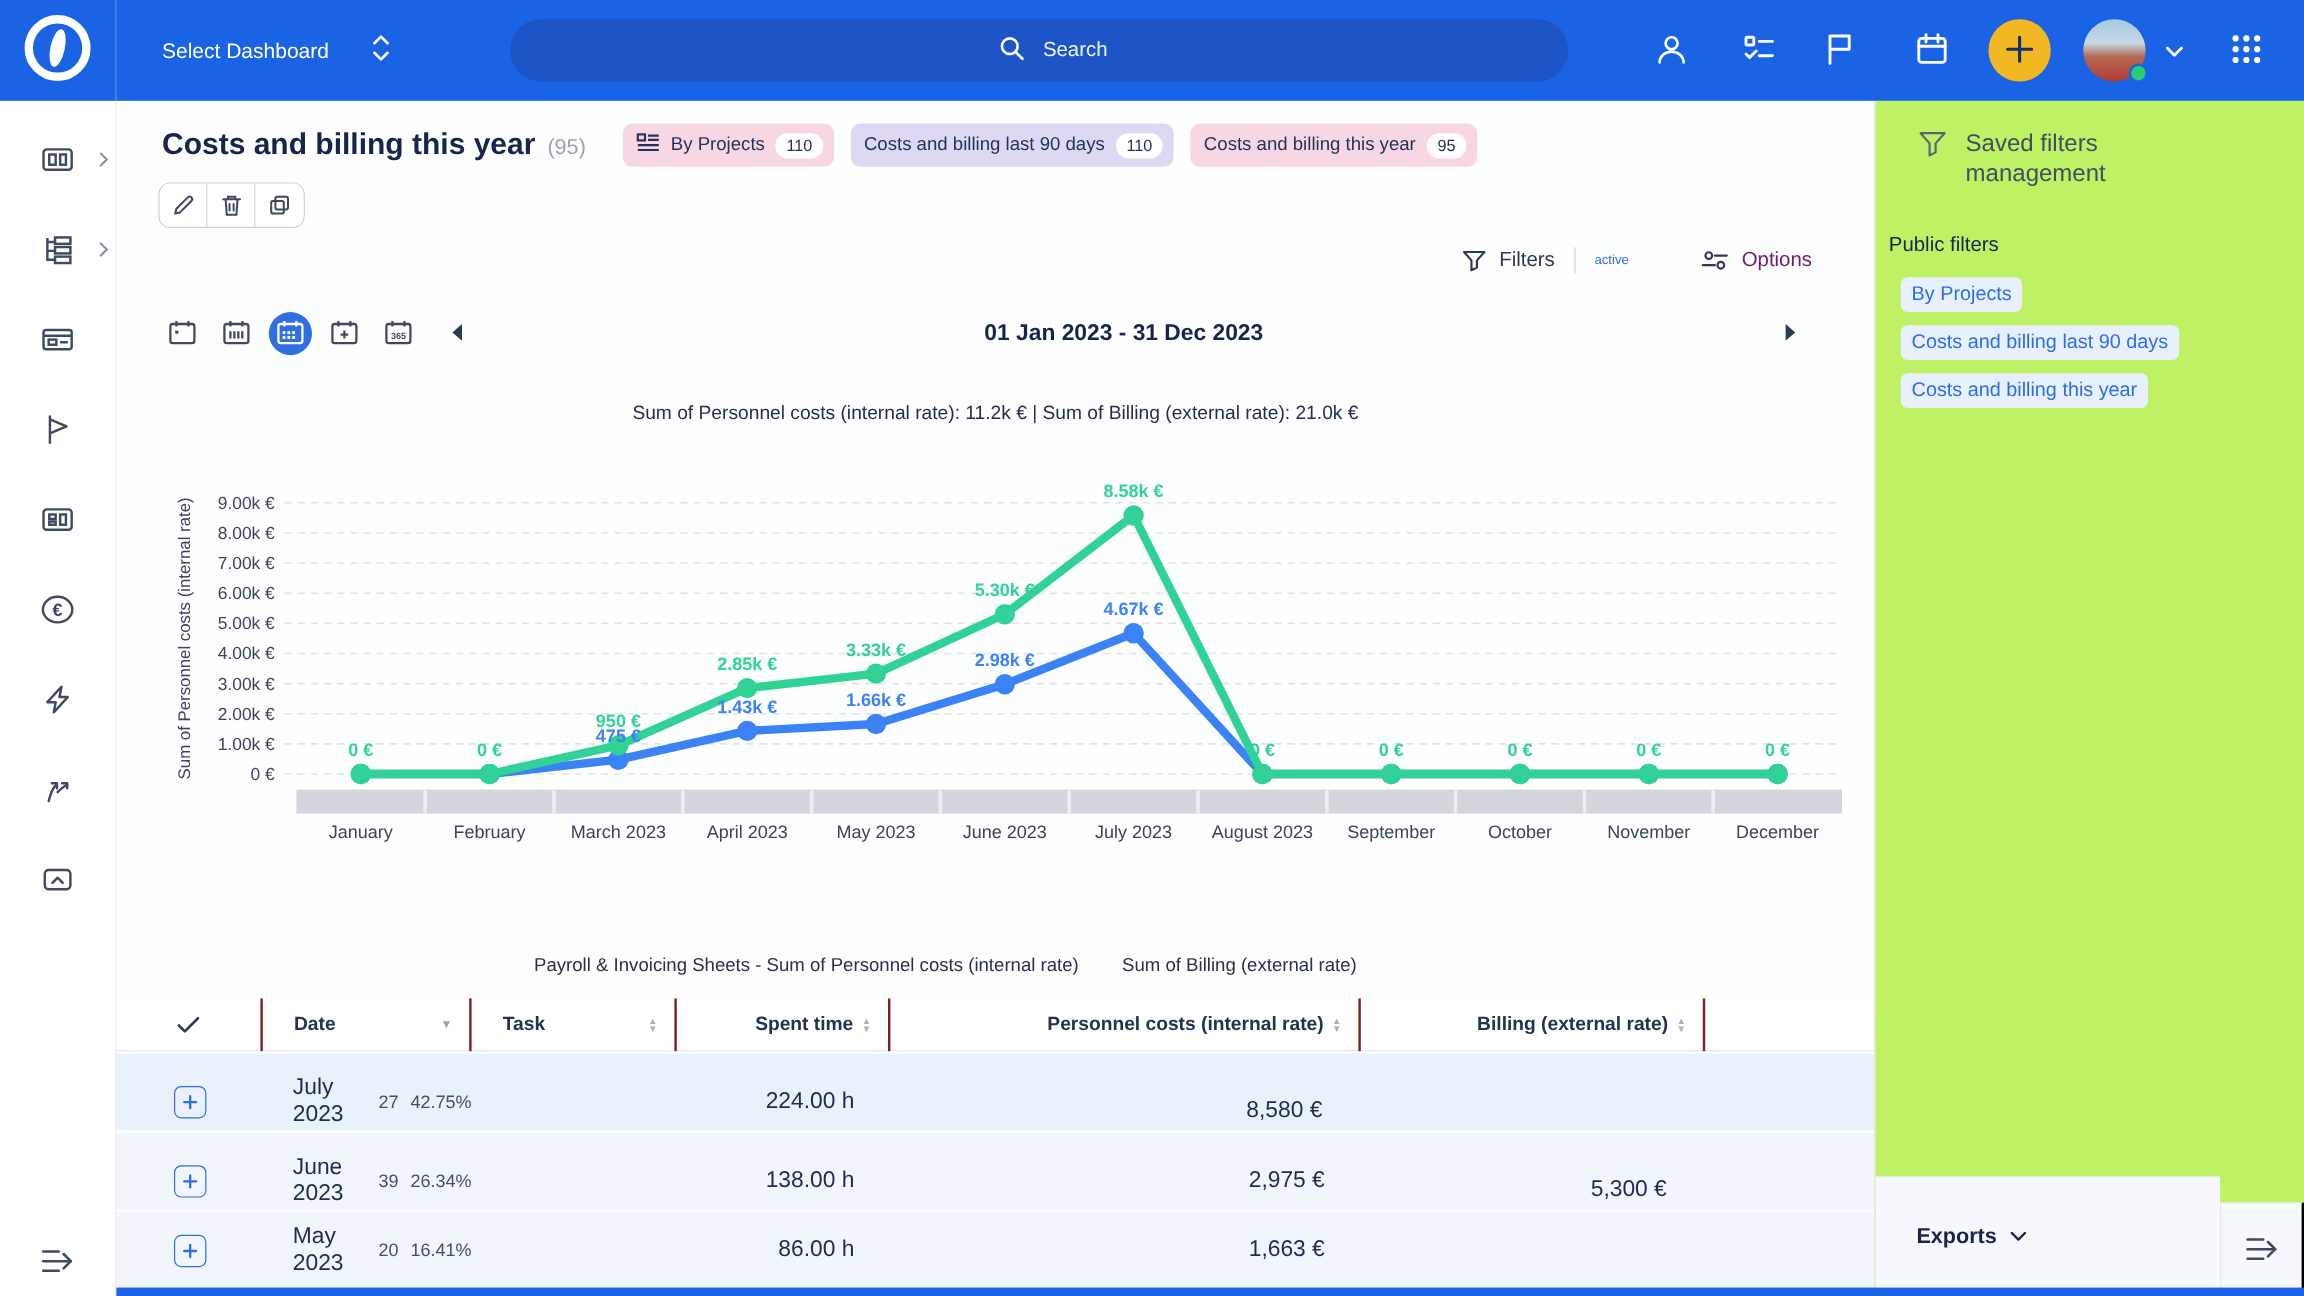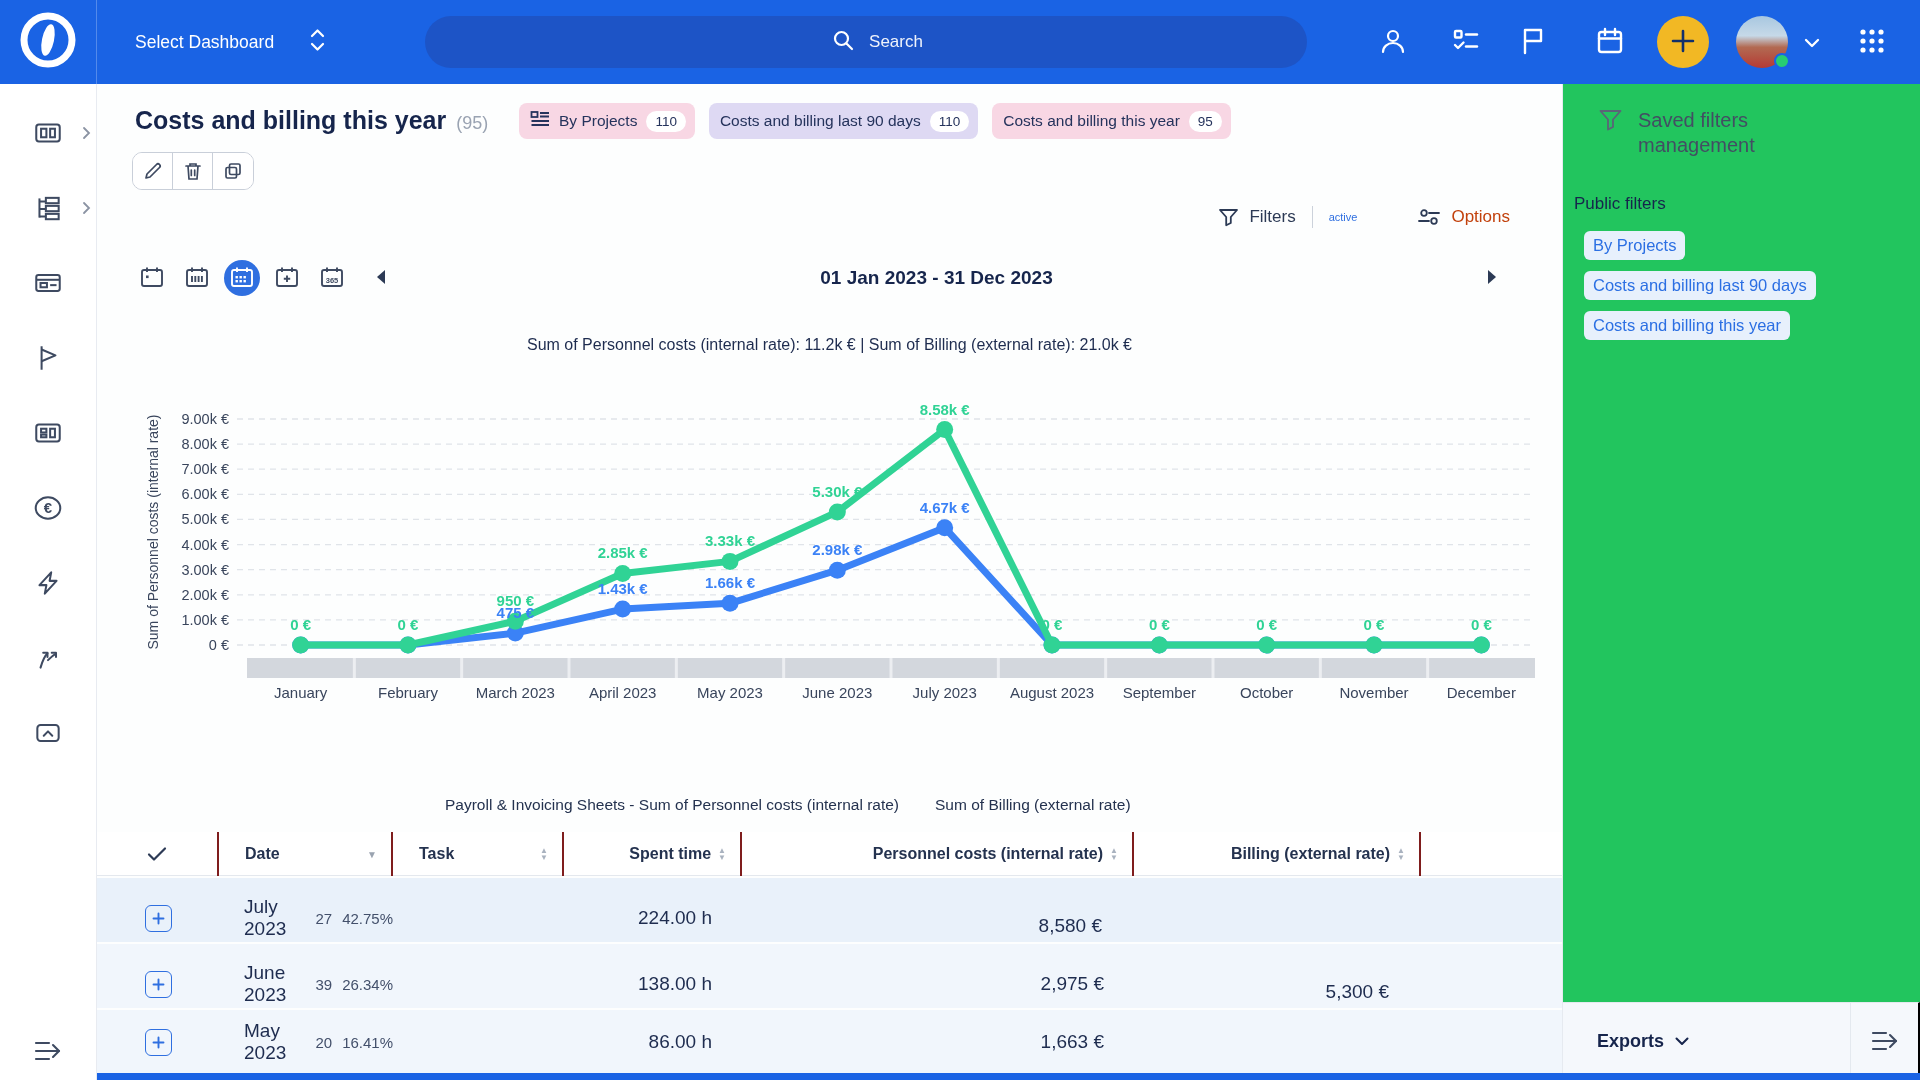--- a/index.html
+++ b/index.html
@@ -35,21 +35,21 @@
   .chip{display:flex;align-items:center;gap:9px;height:36px;padding:0 9px 0 11px;border-radius:8px;font-size:15.5px;color:#25335c;border:none;cursor:pointer;}
   .chip.pink{background:#f8d7e4;} .chip.lavender{background:#ded9f3;}
   .chip .badge{background:#fff;border-radius:11px;padding:3px 9px;font-size:13.5px;color:#25335c;}
   .toolbar{position:absolute;left:35px;top:68px;display:flex;border:1px solid #c9cfd9;border-radius:10px;overflow:hidden;background:#fff;}
   .toolbar button{width:40px;height:36px;background:#fff;border:none;border-right:1px solid #c9cfd9;display:flex;align-items:center;justify-content:center;cursor:pointer;}
   .toolbar button:last-child{border-right:none;}
   .filters-row{position:absolute;top:122px;right:52px;display:flex;align-items:center;gap:16px;}
   .filters-lbl{display:flex;align-items:center;gap:10px;font-size:17px;color:#2c3a55;background:none;border:none;cursor:pointer;}
   .vdiv{width:1px;height:22px;background:#ccd2db;}
   .active-lbl{color:#2f6fe0;font-size:11px;background:none;border:none;cursor:pointer;}
-  .options-lbl{display:flex;align-items:center;gap:10px;font-size:17px;color:#c2410c;margin-left:44px;background:none;border:none;cursor:pointer;}
+  .options-lbl{display:flex;align-items:center;gap:10px;font-size:17px;color:#701a75;margin-left:44px;background:none;border:none;cursor:pointer;}
   .period-icons{position:absolute;left:37px;top:176px;display:flex;align-items:center;gap:9px;}
   .pbtn{width:36px;height:36px;border-radius:50%;background:none;border:none;display:flex;align-items:center;justify-content:center;cursor:pointer;}
   .pbtn.sel{background:#2f6fe0;}
   .period-nav{position:absolute;left:272px;right:58px;top:174px;height:40px;display:flex;align-items:center;justify-content:space-between;}
   .date-range{font-size:19px;font-weight:700;color:#16254c;}
   .arrow-btn{background:none;border:none;cursor:pointer;padding:6px;}
   .chart-subtitle{position:absolute;left:0;top:252px;width:100%;text-align:center;font-size:16px;color:#1e2c4f;}
   #chart-svg{position:absolute;left:0;top:296px;}
   .y-title{position:absolute;left:56px;top:448px;transform:translate(-50%,-50%) rotate(-90deg);font-size:14px;color:#39455c;white-space:nowrap;}
   .legend{position:absolute;left:348px;top:712px;display:flex;gap:36px;font-size:15.5px;color:#24324f;}
@@ -68,26 +68,26 @@
   .trow.first{background:#e9f1fa;}
   .cell{display:flex;align-items:center;height:64px;}
   .cell.c{justify-content:center;}
   .cell.date{padding-left:25px;gap:10px;}
   .cell.r{justify-content:flex-end;font-size:19px;color:#1e2c4f;}
   .cell.r.sp{padding-right:30px;} .cell.r.pc{padding-right:30px;} .cell.r.bl{padding-right:32px;margin-top:16px;}
   .d-main{font-size:19px;color:#1e2c4f;} .d-sub{font-size:15px;color:#43506b;}
   .expand{width:27px;height:27px;border:1.6px solid #2f6fe0;border-radius:6px;background:transparent;display:flex;align-items:center;justify-content:center;cursor:pointer;}
 
   
-  #panel{position:absolute;left:1562px;top:84px;right:0;bottom:0;background:#22c55e;border-left:1px solid #e6eaf0;z-index:30;}
+  #panel{position:absolute;left:1562px;top:84px;right:0;bottom:0;background:#bef264;border-left:1px solid #e6eaf0;z-index:30;}
   .panel-head{display:flex;gap:15px;padding:24px 20px 0 35px;}
   .panel-title{font-size:20px;color:#434e63;line-height:1.25;width:190px;}
   .section-title{margin:36px 0 0 11px;font-size:17px;font-weight:400;color:#16254c;}
   .flink{display:block;width:fit-content;margin:11px 0 0 21px;padding:5px 9px;background:#e7f0fc;border-radius:6px;color:#2b6fe3;font-size:16.5px;text-decoration:none;cursor:pointer;border:none;}
-  .exports-bar{position:absolute;left:0;right:70px;bottom:0;height:78px;background:#f5f8fc;border-top:1px solid #e4e9ef;display:flex;align-items:center;gap:11px;padding-left:34px;cursor:pointer;}
+  .exports-bar{position:absolute;left:0;right:70px;bottom:0;height:100px;background:#f5f8fc;border-top:1px solid #e4e9ef;display:flex;align-items:center;gap:11px;padding-left:34px;cursor:pointer;}
   .exports-bar span{font-size:18px;font-weight:700;color:#16254c;}
   .panel-arrow{position:absolute;right:0;bottom:0;width:70px;height:78px;background:#f5f8fc;border-top:1px solid #e4e9ef;border-left:1px solid #e4e9ef;display:flex;align-items:center;justify-content:center;cursor:pointer;}
 
   #bottom-strip{position:absolute;left:97px;right:0;bottom:0;height:7px;background:#1a63e4;z-index:60;}
 </style>
 </head>
 <body>
 
 <header id="navbar">
   <div class="logo-zone">

